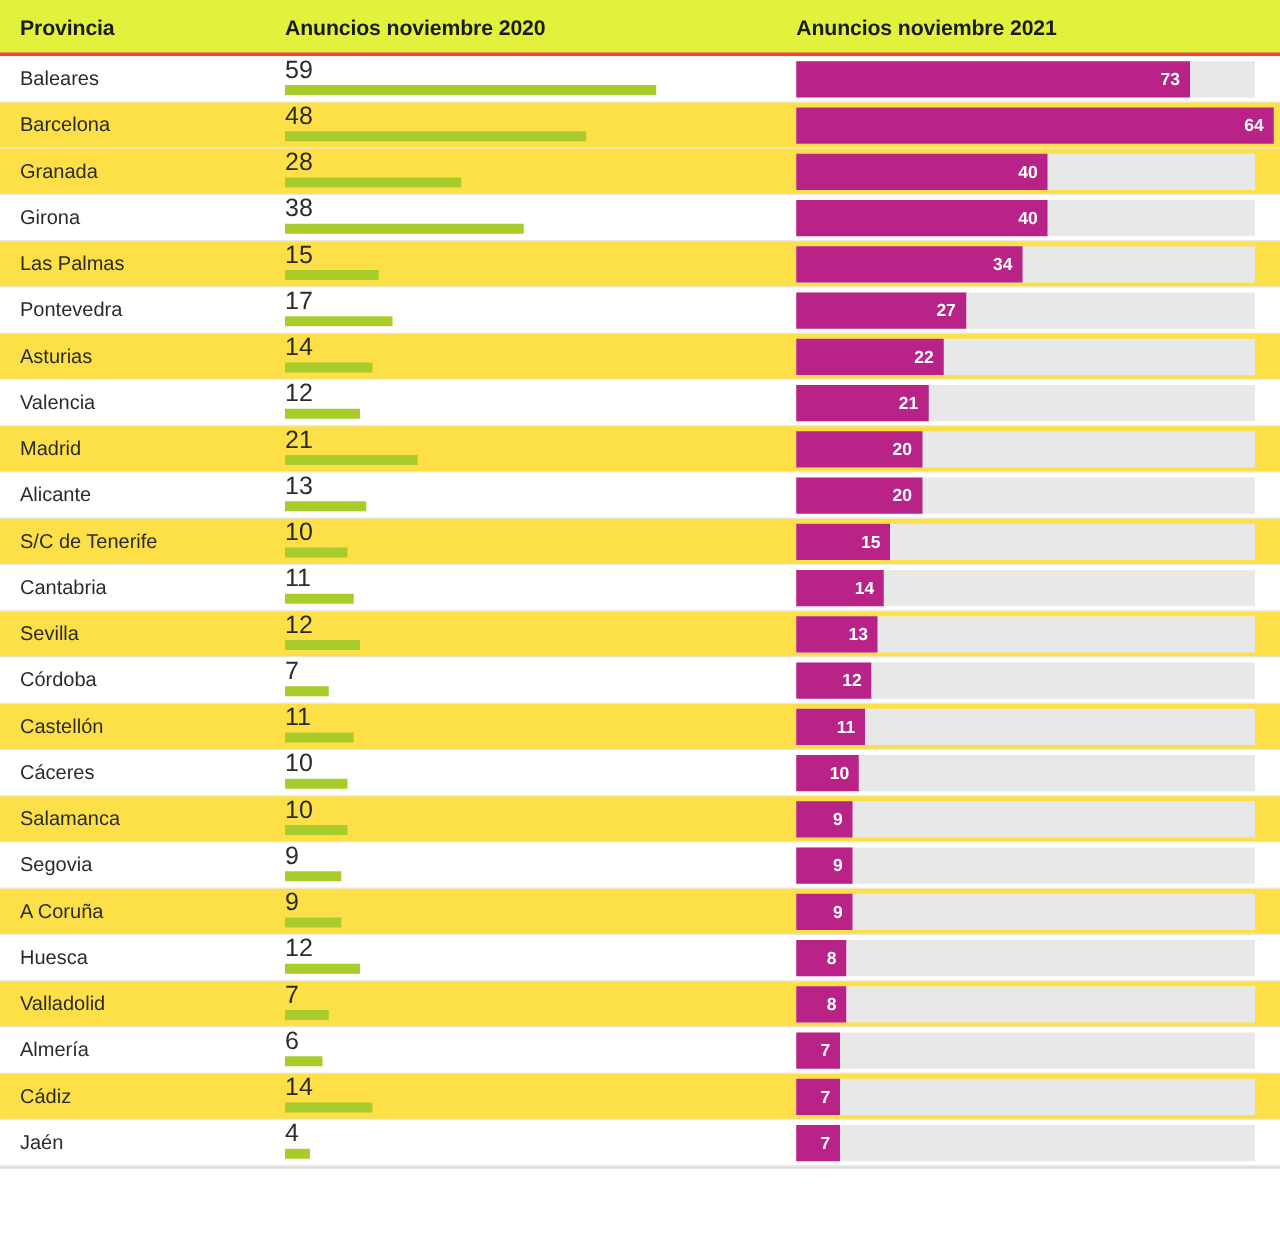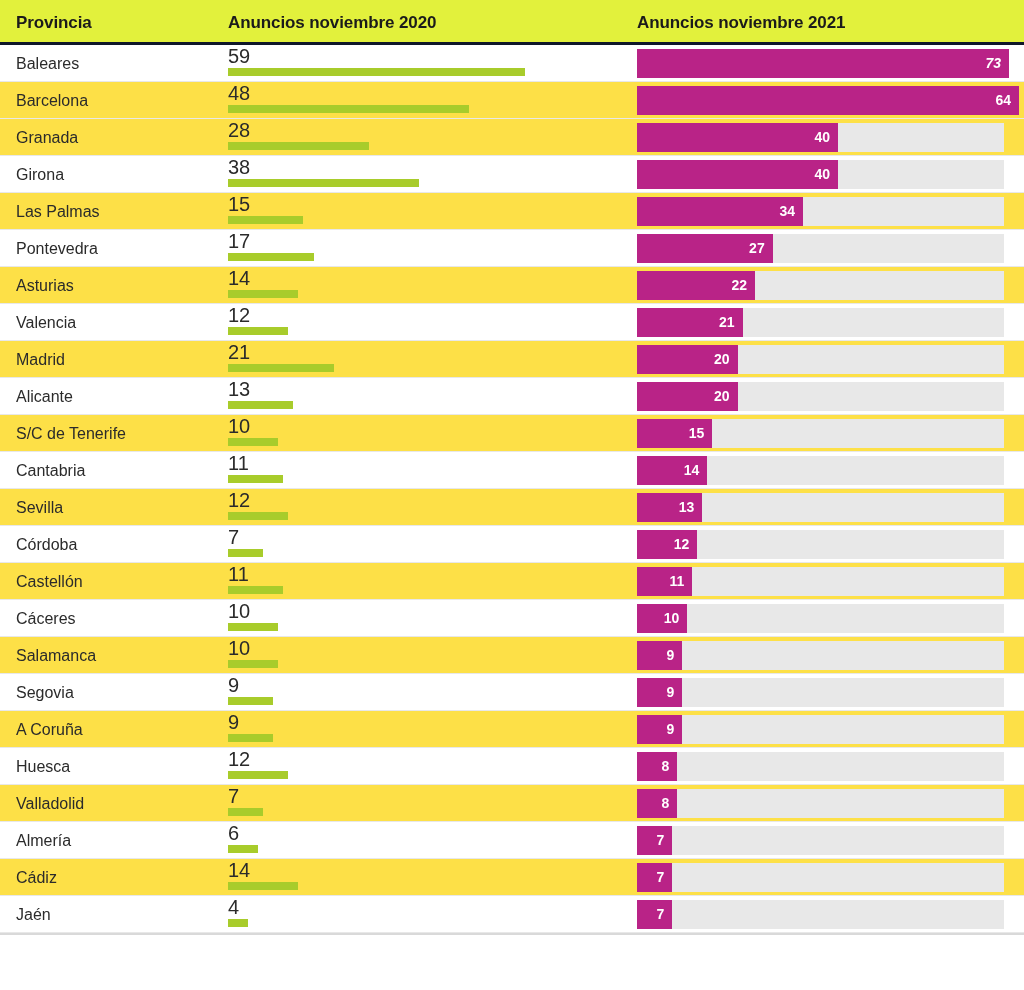--- a/index.html
+++ b/index.html
@@ -15,21 +15,21 @@
     height: 990px;
     background: #ffffff;
     overflow: hidden;
   }
 
   
   .table-header {
     position: relative;
     height: 45px;
     background: #e2f13c;
-    border-bottom: 3px solid #0f172a;
+    border-bottom: 3px solid #ef4444;
   }
   .th {
     position: absolute;
     top: 0;
     height: 45px;
     line-height: 45px;
     font-size: 17px;
     font-weight: bold;
     color: #1b1b1b;
     white-space: nowrap;
@@ -127,21 +127,21 @@
   </div>
 
   <div class="rows" id="rows">
       <div class="row">
         <div class="cell-prov">Baleares</div>
         <div class="col2020">
           <div class="v2020">59</div>
           <div class="bar2020" style="width: 296.6px;"></div>
         </div>
         <div class="col2021">
-          <div class="bar2021" style="width: 372px; font-style: italic;"><span>73</span></div>
+          <div class="bar2021" style="width: 315px;"><span>73</span></div>
         </div>
       </div>
       <div class="row alt">
         <div class="cell-prov">Barcelona</div>
         <div class="col2020">
           <div class="v2020">48</div>
           <div class="bar2020" style="width: 241.3px;"></div>
         </div>
         <div class="col2021">
           <div class="bar2021" style="width: 382px;"><span>64</span></div>
@@ -167,21 +167,21 @@
           <div class="bar2021" style="width: 201.1px;"><span>40</span></div>
         </div>
       </div>
       <div class="row alt">
         <div class="cell-prov">Las Palmas</div>
         <div class="col2020">
           <div class="v2020">15</div>
           <div class="bar2020" style="width: 75.4px;"></div>
         </div>
         <div class="col2021">
-          <div class="bar2021" style="width: 166px;"><span>34</span></div>
+          <div class="bar2021" style="width: 181px;"><span>34</span></div>
         </div>
       </div>
       <div class="row">
         <div class="cell-prov">Pontevedra</div>
         <div class="col2020">
           <div class="v2020">17</div>
           <div class="bar2020" style="width: 85.5px;"></div>
         </div>
         <div class="col2021">
           <div class="bar2021" style="width: 135.7px;"><span>27</span></div>

